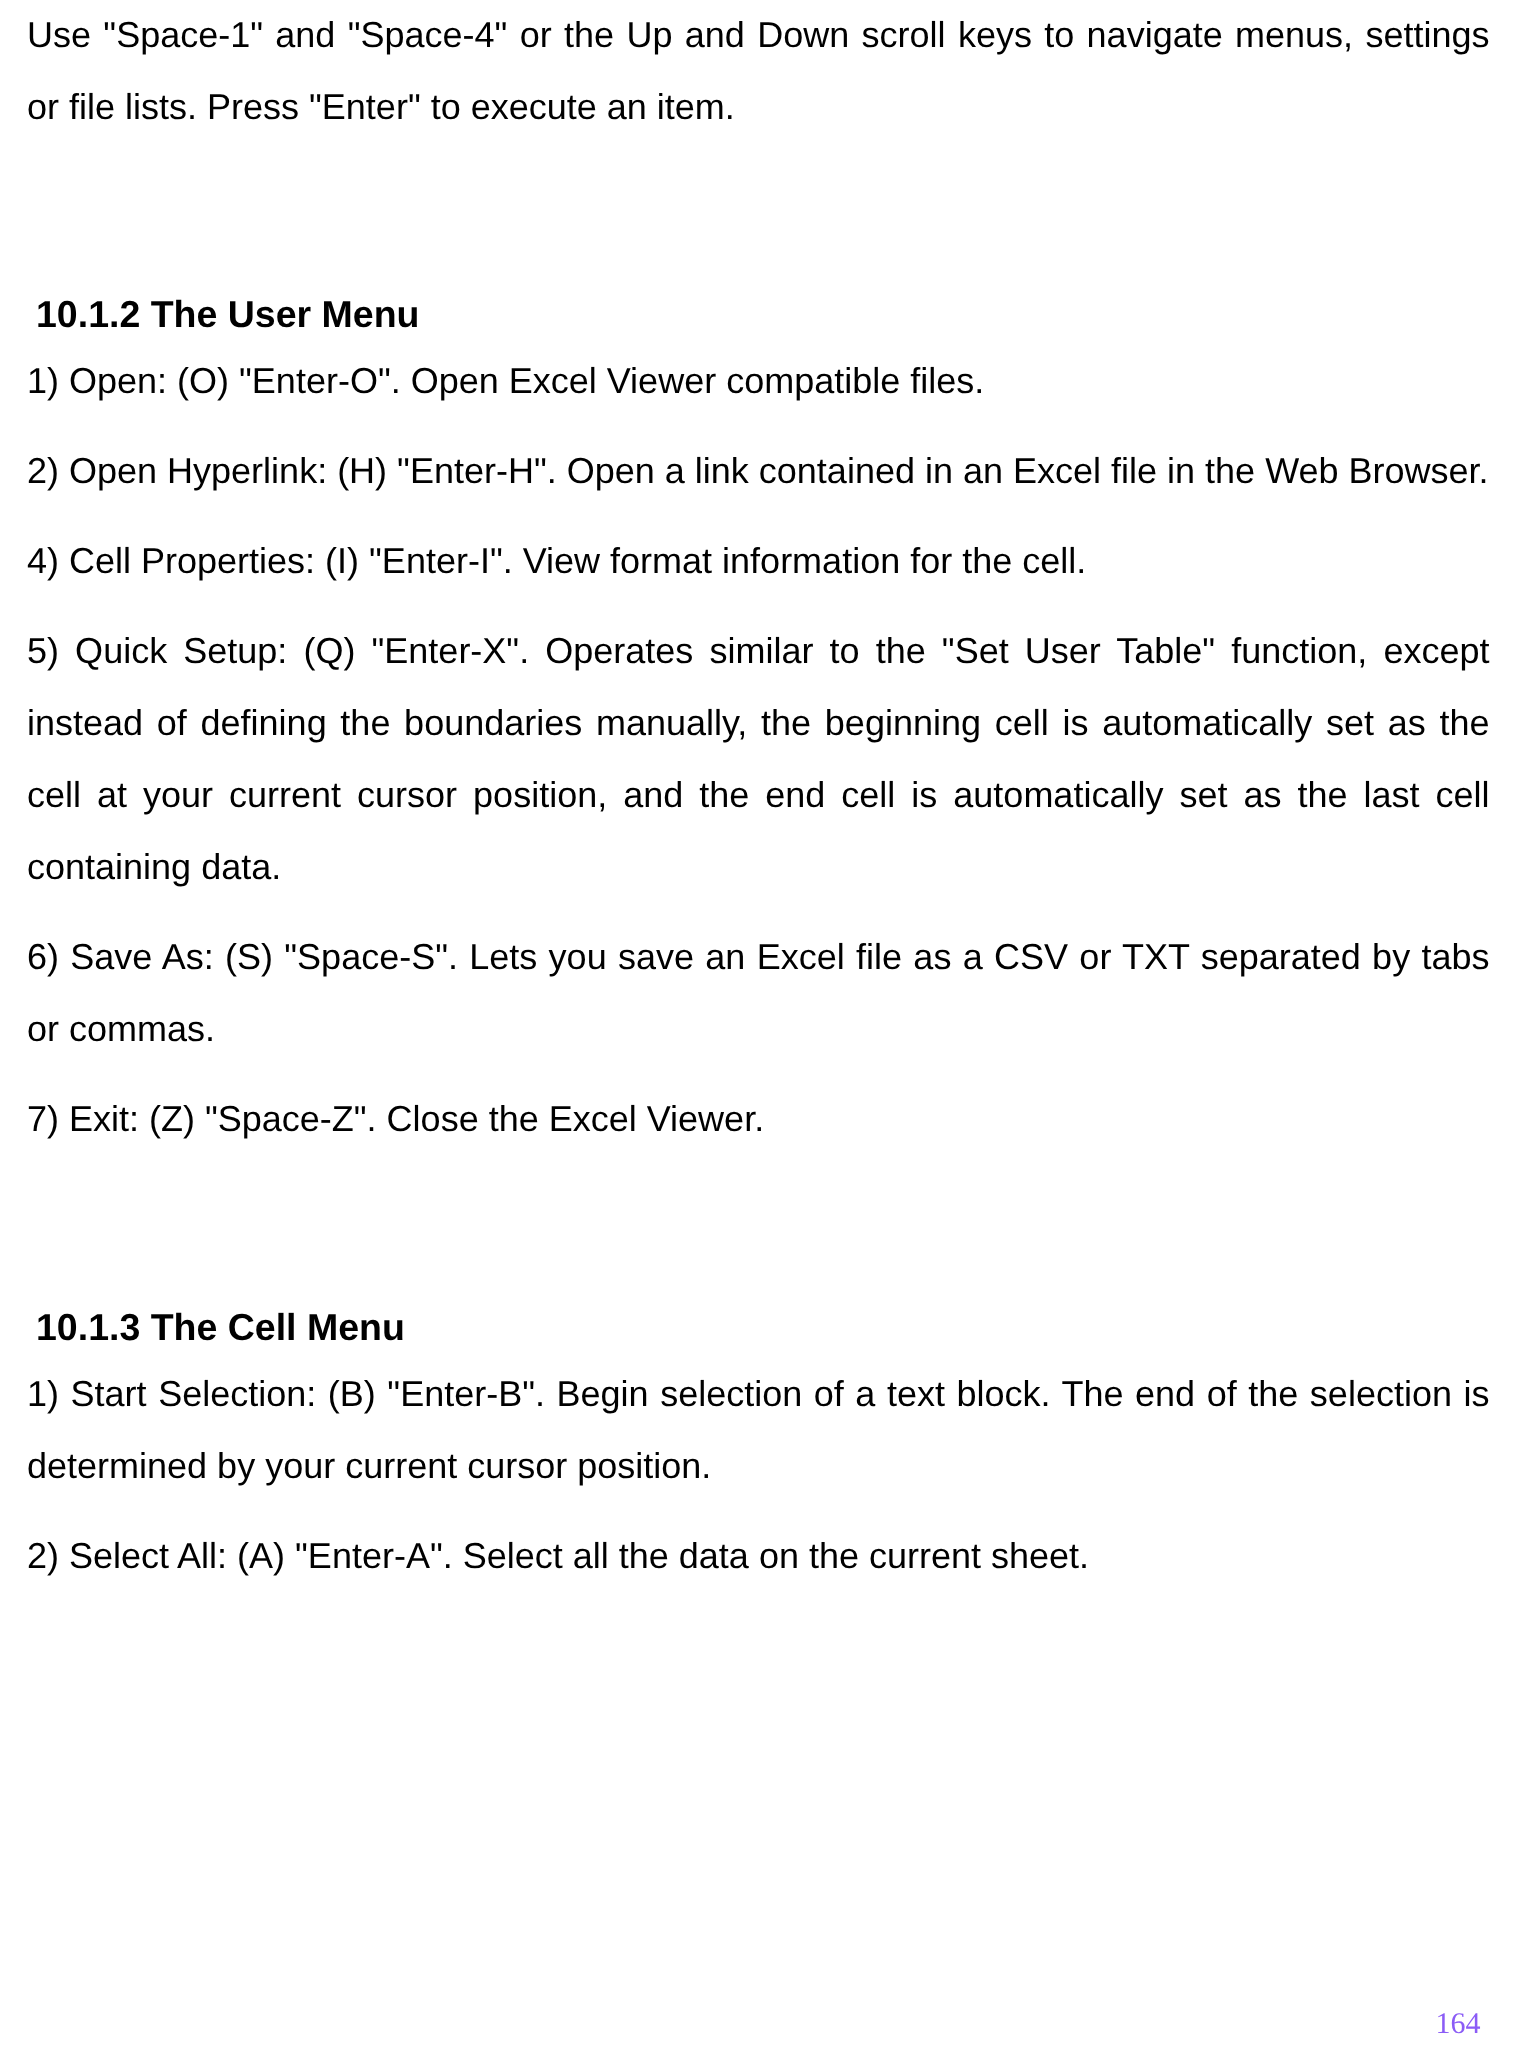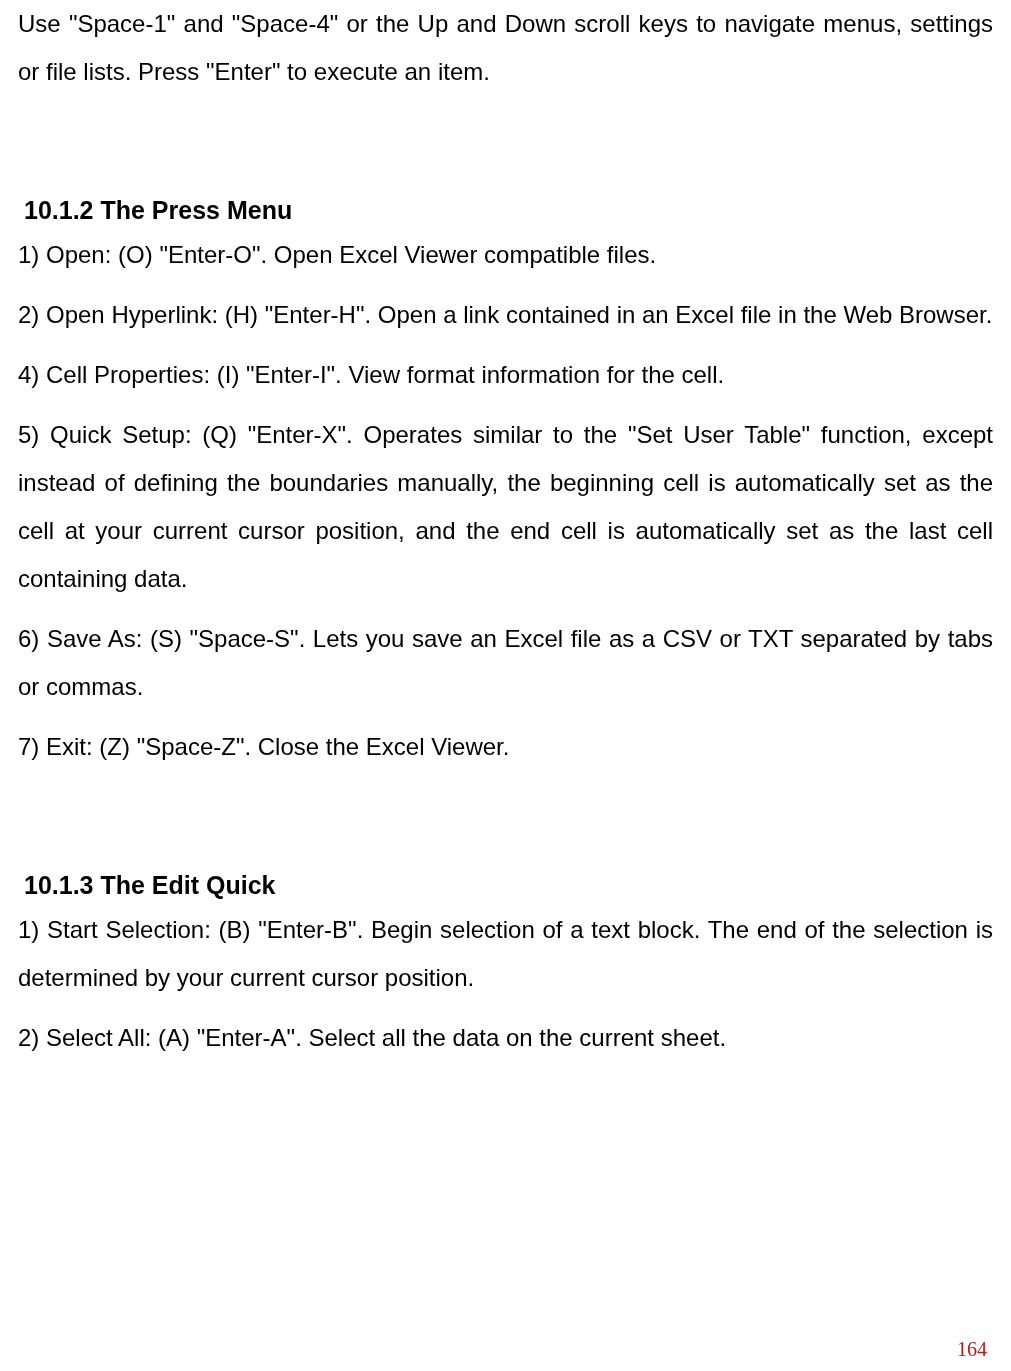--- a/index.html
+++ b/index.html
@@ -30,40 +30,40 @@
   }
   .gap {
     height: 40px;
   }
   .page-number {
     position: absolute;
     bottom: 10px;
     right: 24px;
     font-family: "Times New Roman", Times, serif;
     font-size: 20px;
-    color: #b91c1c;
+    color: #8b5cf6;
   }
 </style>
 </head>
 <body>
 
 <div class="page">
 
   <p class="body-text">Use "Space-1" and "Space-4" or the Up and Down scroll keys to navigate menus, settings or file lists. Press "Enter" to execute an item.</p>
 
   <div class="gap"></div>
 
-  <div class="section-heading">10.1.2 The Press Menu</div>
+  <div class="section-heading">10.1.2 The User Menu</div>
   <p class="body-text">1) Open: (O) "Enter-O". Open Excel Viewer compatible files.</p>
   <p class="body-text">2) Open Hyperlink: (H) "Enter-H". Open a link contained in an Excel file in the Web Browser.</p>
   <p class="body-text">4) Cell Properties: (I) "Enter-I". View format information for the cell.</p>
   <p class="body-text">5) Quick Setup: (Q) "Enter-X". Operates similar to the "Set User Table" function, except instead of defining the boundaries manually, the beginning cell is automatically set as the cell at your current cursor position, and the end cell is automatically set as the last cell containing data.</p>
   <p class="body-text">6) Save As: (S) "Space-S". Lets you save an Excel file as a CSV or TXT separated by tabs or commas.</p>
   <p class="body-text">7) Exit: (Z) "Space-Z". Close the Excel Viewer.</p>
 
   <div class="gap"></div>
 
-  <div class="section-heading">10.1.3 The Edit Quick</div>
+  <div class="section-heading">10.1.3 The Cell Menu</div>
   <p class="body-text">1) Start Selection: (B) "Enter-B". Begin selection of a text block. The end of the selection is determined by your current cursor position.</p>
   <p class="body-text">2) Select All: (A) "Enter-A". Select all the data on the current sheet.</p>
 
   <div class="page-number">164</div>
 </div>
 
 </body></html>

